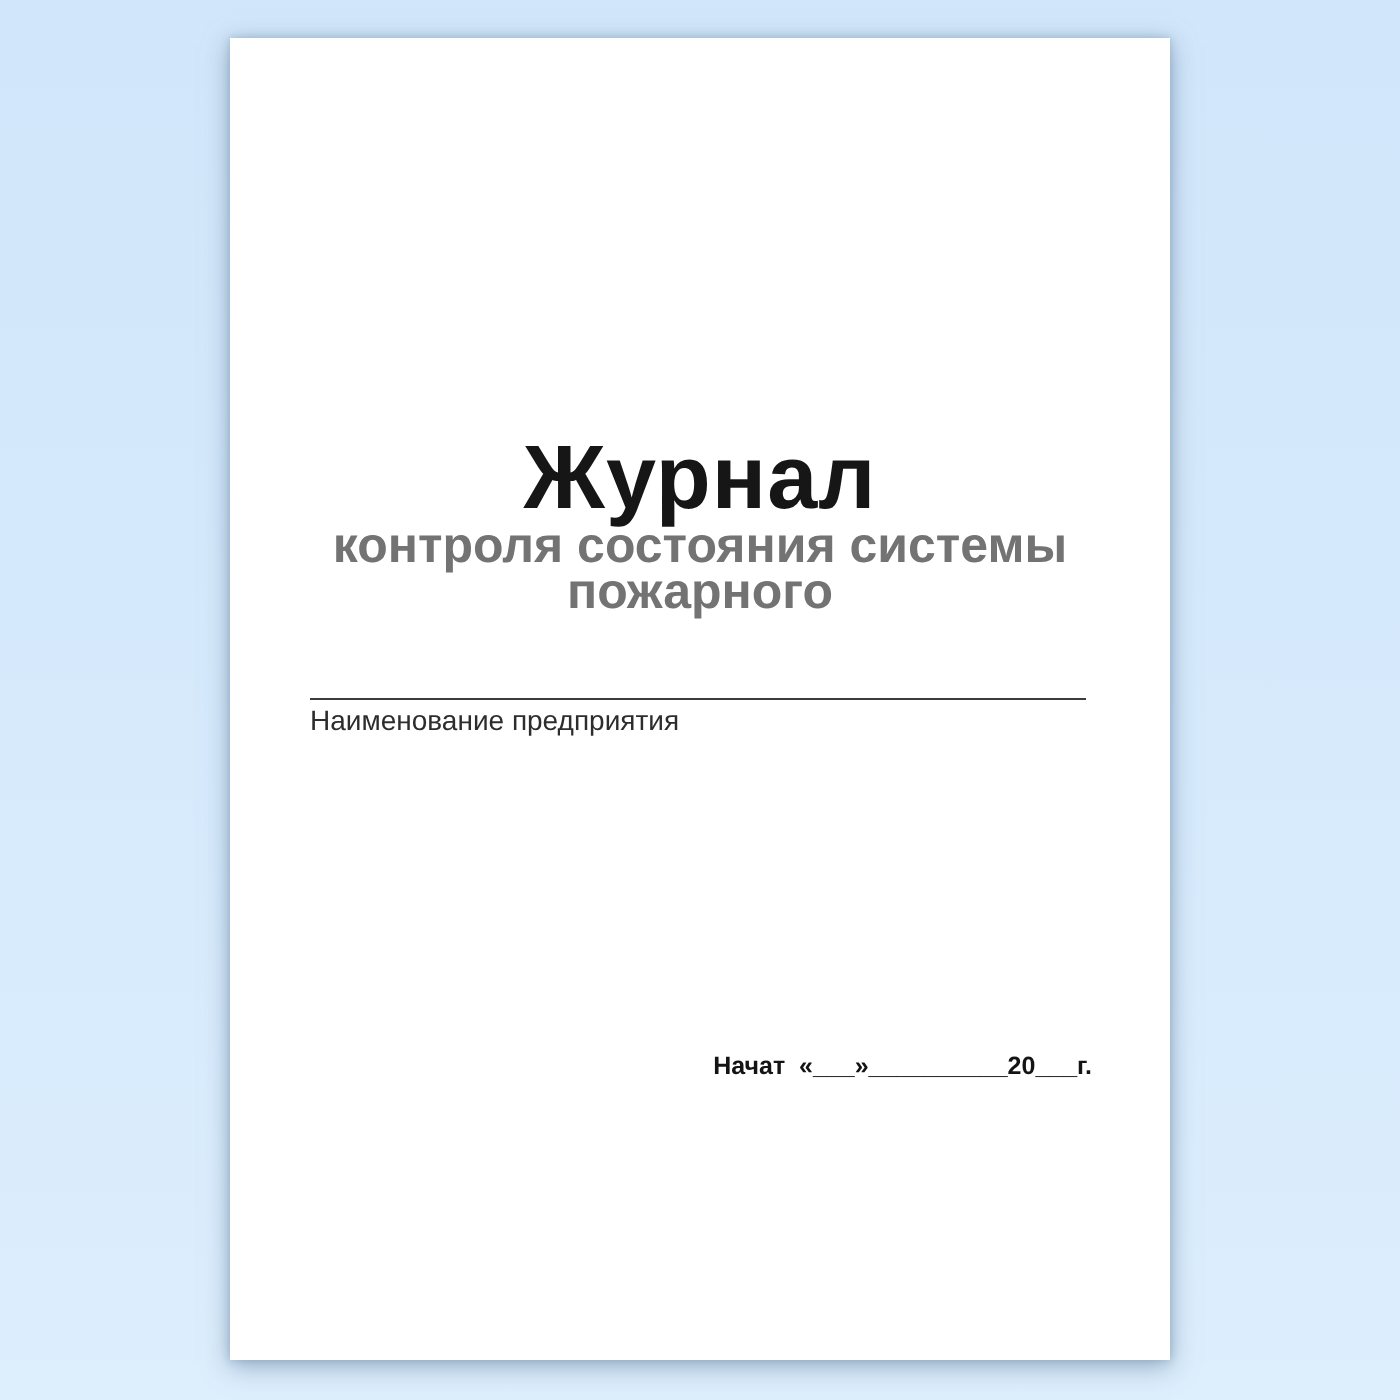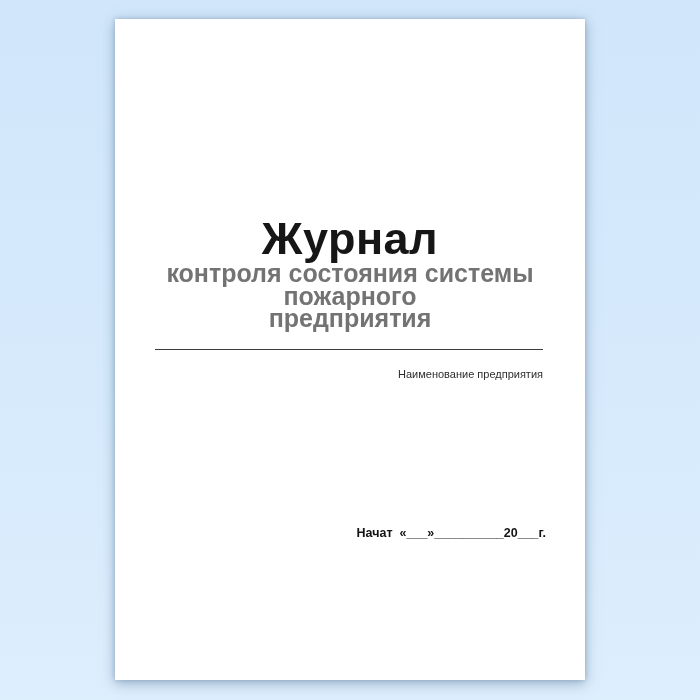--- a/index.html
+++ b/index.html
@@ -51,23 +51,23 @@
     position: absolute;
     left: 40px;
     top: 330px;
     width: 388px;
   }
   .name-rule {
     height: 0;
     border-top: 1px solid #3c3c3c;
   }
   .name-caption {
-    margin-top: 18px;
-    text-align: right;
-    font-size: 11px;
+    margin-top: 4px;
+    text-align: left;
+    font-size: 14px;
     line-height: 13px;
     color: #2d2d2d;
   }
   .dates-block {
     position: absolute;
     right: 39px;
     top: 507px;
     text-align: left;
     color: #141414;
   }
@@ -83,21 +83,20 @@
 </style>
 </head>
 <body>
 
 <div class="stage">
   <div class="page">
 
     <div class="heading-block">
       <div class="title">Журнал</div>
       <span class="subtitle-line">контроля состояния системы пожарного</span>
-      <span class="subtitle-line">предприятия</span>
     </div>
 
     <div class="name-block">
       <div class="name-rule"></div>
       <div class="name-caption">Наименование предприятия</div>
     </div>
 
     <div class="dates-block">
       <div class="date-line first">Начат&nbsp;&nbsp;«___»__________20___г.</div>
     </div>

